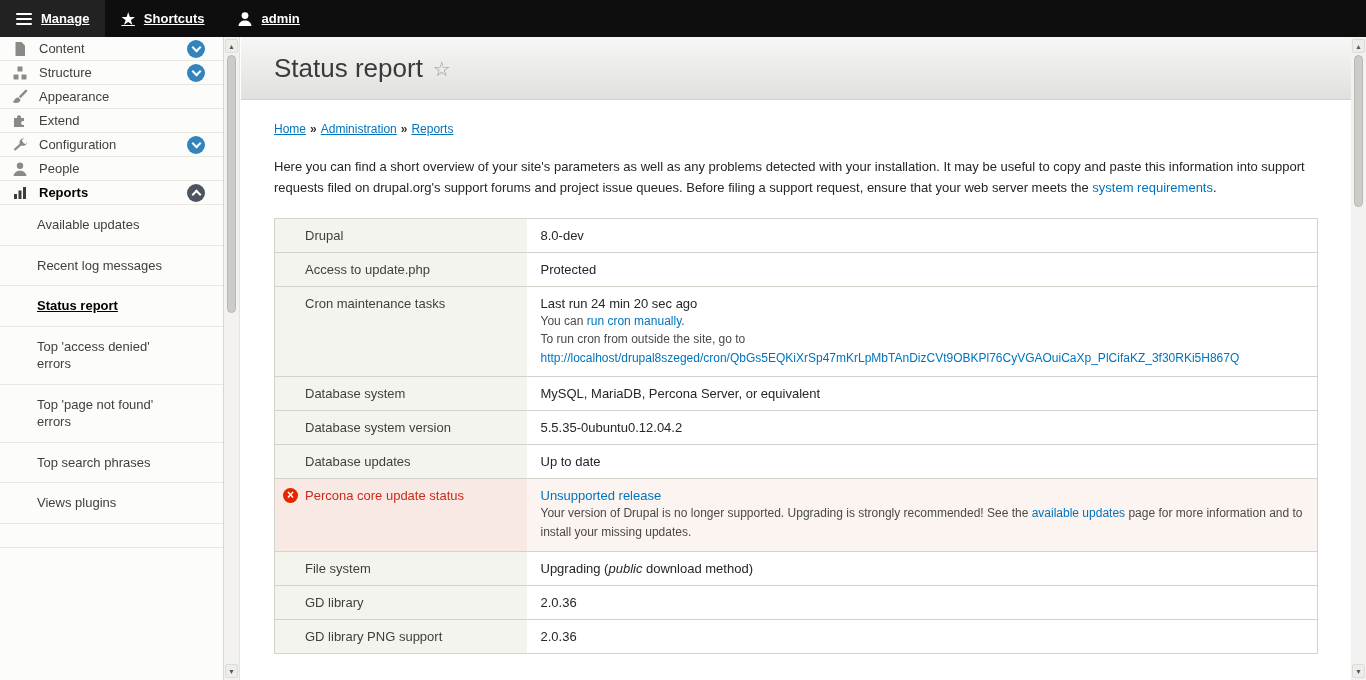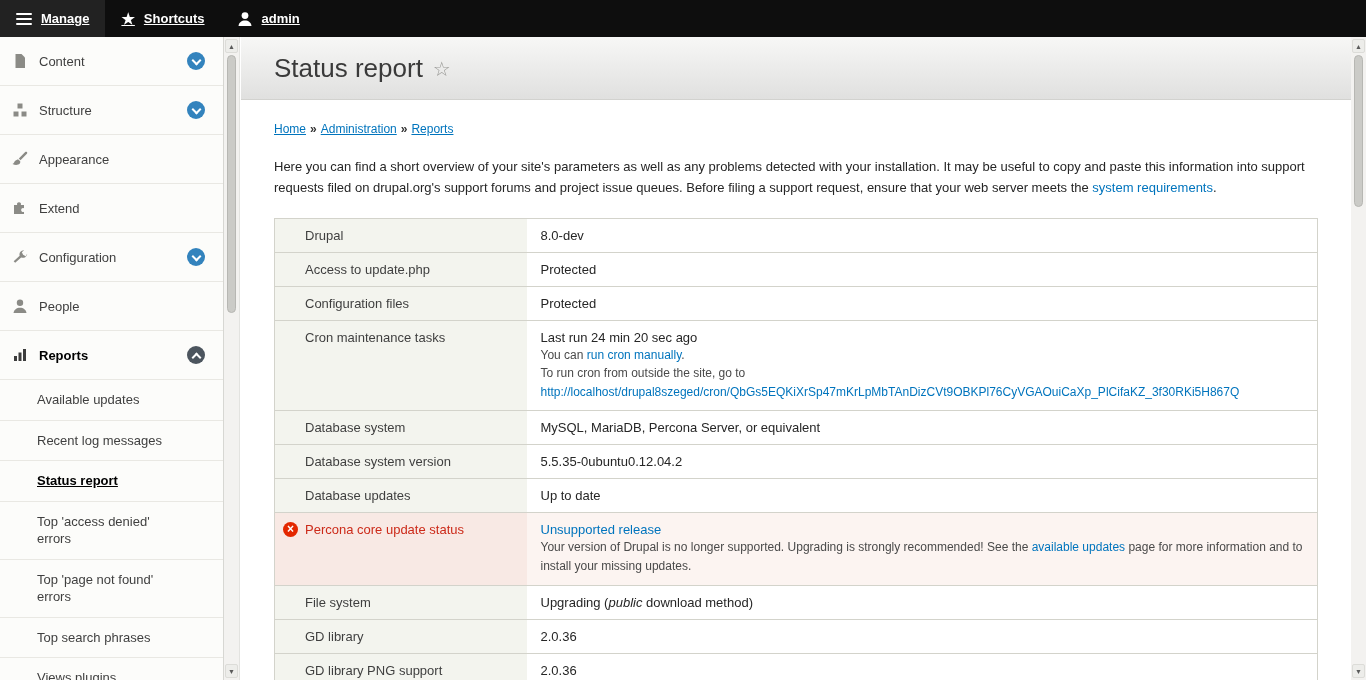--- a/index.html
+++ b/index.html
@@ -25,21 +25,21 @@
   .hamburger { width: 16px; height: 12px; display: flex; flex-direction: column; justify-content: space-between; }
   .hamburger span { display: block; height: 2px; background: #fff; border-radius: 1px; }
   .tb-star { color: #fff; font-size: 15px; line-height: 1; }
 
   
   .sidebar {
     position: absolute; top: 37px; left: 0; width: 224px; bottom: 0;
     background: #fcfcfa; border-right: 1px solid #d7d7d3; overflow: hidden; z-index: 5;
   }
   .menu-item {
-    display: flex; align-items: center; height: 49px; padding: 0 12px;
+    display: flex; align-items: center; height: 24px; padding: 0 12px;
     border-bottom: 1px solid #e9e8e3; position: relative;
     font-size: 13px; color: #3f3f3f; cursor: pointer; background: #fcfcfa;
   }
   .menu-item .mi-label { margin-left: 11px; }
   .menu-item.reports { font-weight: bold; color: #000; }
   .icon16 { width: 16px; height: 16px; flex: 0 0 16px; }
   .toggle {
     position: absolute; right: 18px; top: 50%; margin-top: -9px;
     width: 18px; height: 18px; border-radius: 50%; background: #3383bd; cursor: pointer;
   }
@@ -239,24 +239,20 @@
   <p class="intro"><span>Here you can find a short overview of your site's parameters as well as any problems detected with your installation. It may be useful to copy and paste this information into support requests filed on drupal.org's support forums and project issue queues. Before filing a support request, ensure that your web server meets the </span><a>system requirements</a><span>.</span></p>
 
   <table class="status-table">
     <tbody>
       <tr>
         <td class="cell-label">Drupal</td>
         <td class="cell-value">8.0-dev</td>
       </tr>
       <tr>
         <td class="cell-label">Access to update.php</td>
-        <td class="cell-value">Protected</td>
-      </tr>
-      <tr>
-        <td class="cell-label">Configuration files</td>
         <td class="cell-value">Protected</td>
       </tr>
       <tr>
         <td class="cell-label">Cron maintenance tasks</td>
         <td class="cell-value">
           <div>Last run 24 min 20 sec ago</div>
           <div class="desc">
             <span>You can </span><a>run cron manually</a><span>.</span><br>
             <span>To run cron from outside the site, go to</span><br>
             <a class="cron-url">http://localhost/drupal8szeged/cron/QbGs5EQKiXrSp47mKrLpMbTAnDizCVt9OBKPl76CyVGAOuiCaXp_PlCifaKZ_3f30RKi5H867Q</a>

